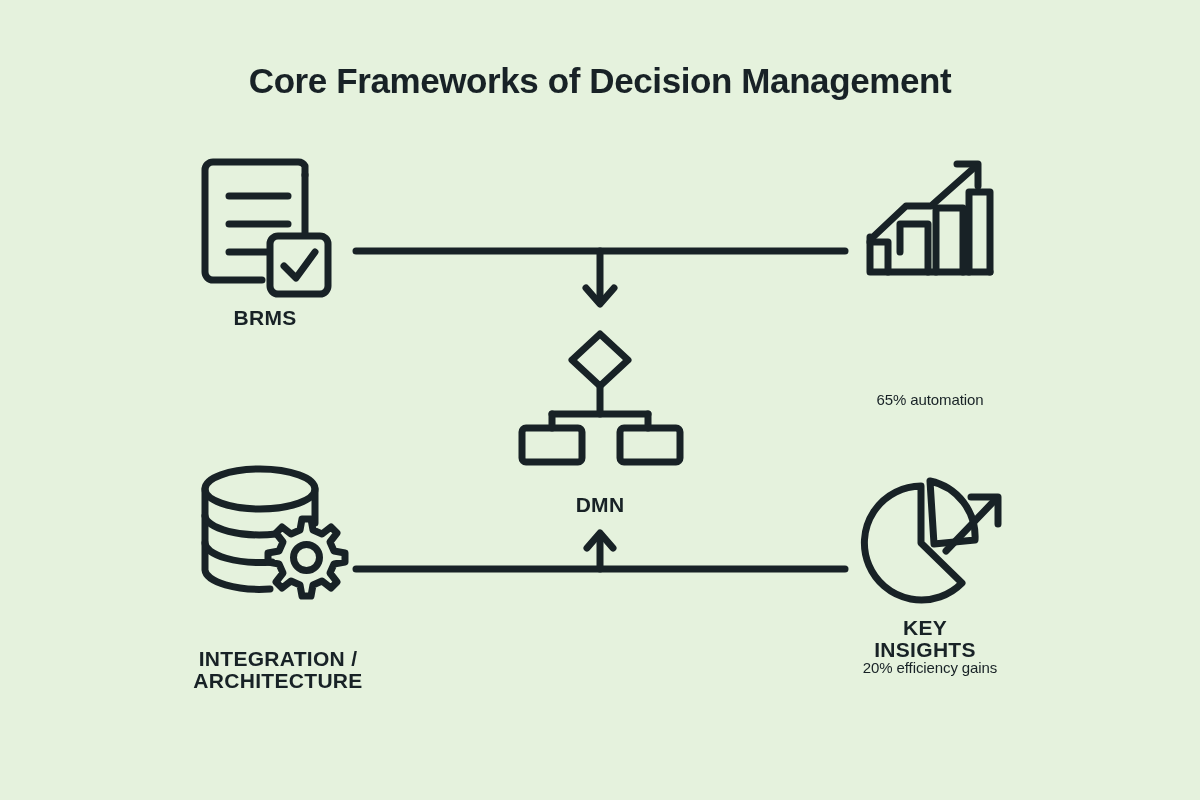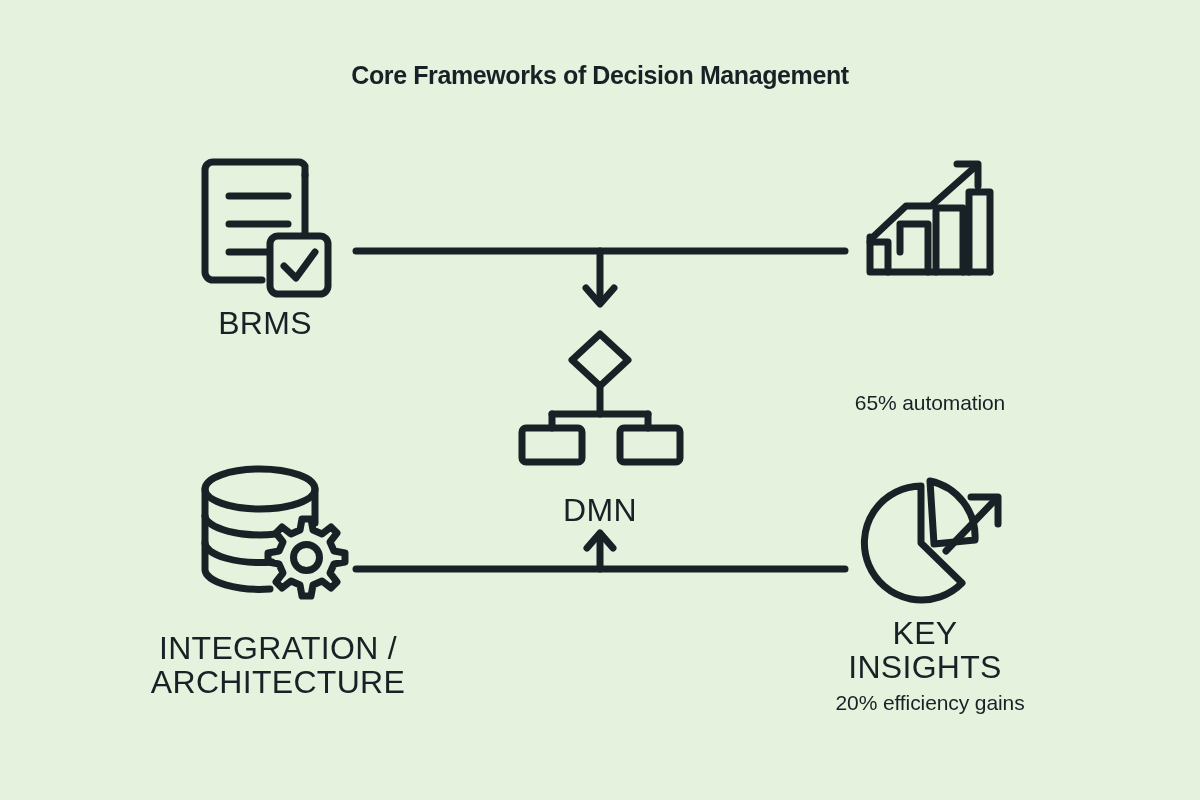--- a/index.html
+++ b/index.html
@@ -31,41 +31,41 @@
     color: #182226;
     text-align: center;
     white-space: pre;
     line-height: 1.06;
     letter-spacing: -0.2px;
   }
   #page-title {
     left: 0;
     top: 62px;
     width: 1200px;
-    font-size: 25px;
+    font-size: 35px;
     font-weight: bold;
     letter-spacing: -0.4px;
   }
   .node-label {
-    font-size: 32px;
-    font-weight: normal;
+    font-size: 21px;
+    font-weight: bold;
     letter-spacing: 0.3px;
   }
   .node-metric {
-    font-size: 21px;
+    font-size: 15px;
     font-weight: normal;
     letter-spacing: -0.1px;
   }
   #label-brms      { left: 135px; top: 307px; width: 260px; }
   #label-dmn       { left: 470px; top: 478px; width: 260px; margin-top: 16px; }
-  #label-integration { left: 118px; top: 632px; width: 320px; }
+  #label-integration { left: 118px; top: 648px; width: 320px; }
   #label-predictive  { left: 800px; top: 307px; width: 260px; }
   #metric-predictive { left: 790px; top: 392px; width: 280px; }
   #label-keyinsights { left: 800px; top: 617px; width: 250px; }
-  #metric-keyinsights{ left: 780px; top: 692px; width: 300px; }
+  #metric-keyinsights{ left: 780px; top: 660px; width: 300px; }
 </style>
 </head>
 <body>
 
 <div id="canvas">
 
   <svg id="diagram-svg" viewBox="0 0 1200 800">
     <g fill="none" stroke="#182226" stroke-width="7" stroke-linecap="round" stroke-linejoin="round">
 
       <g>

